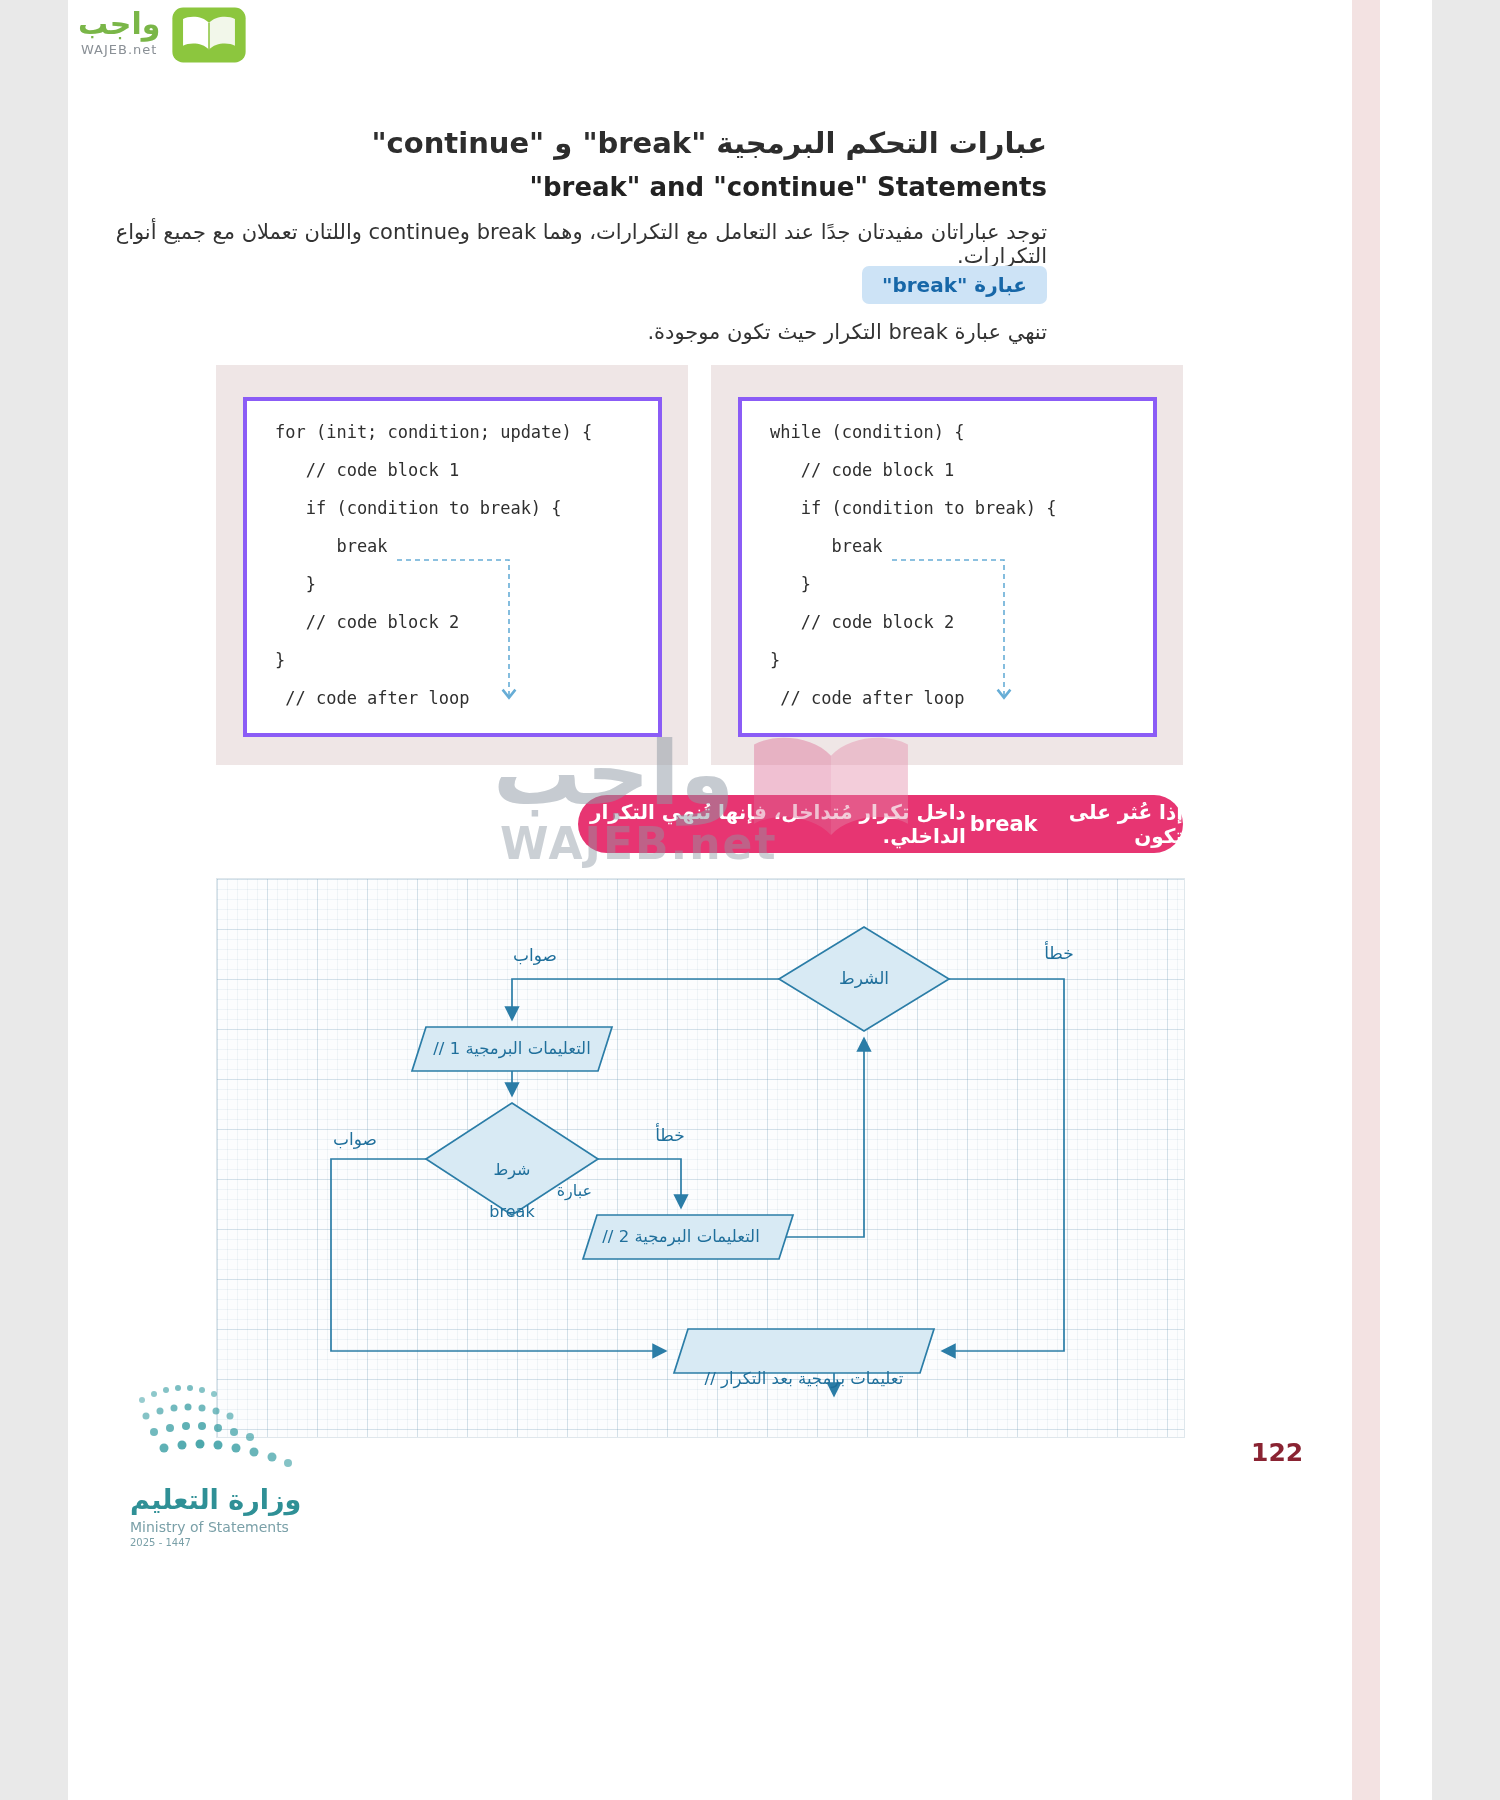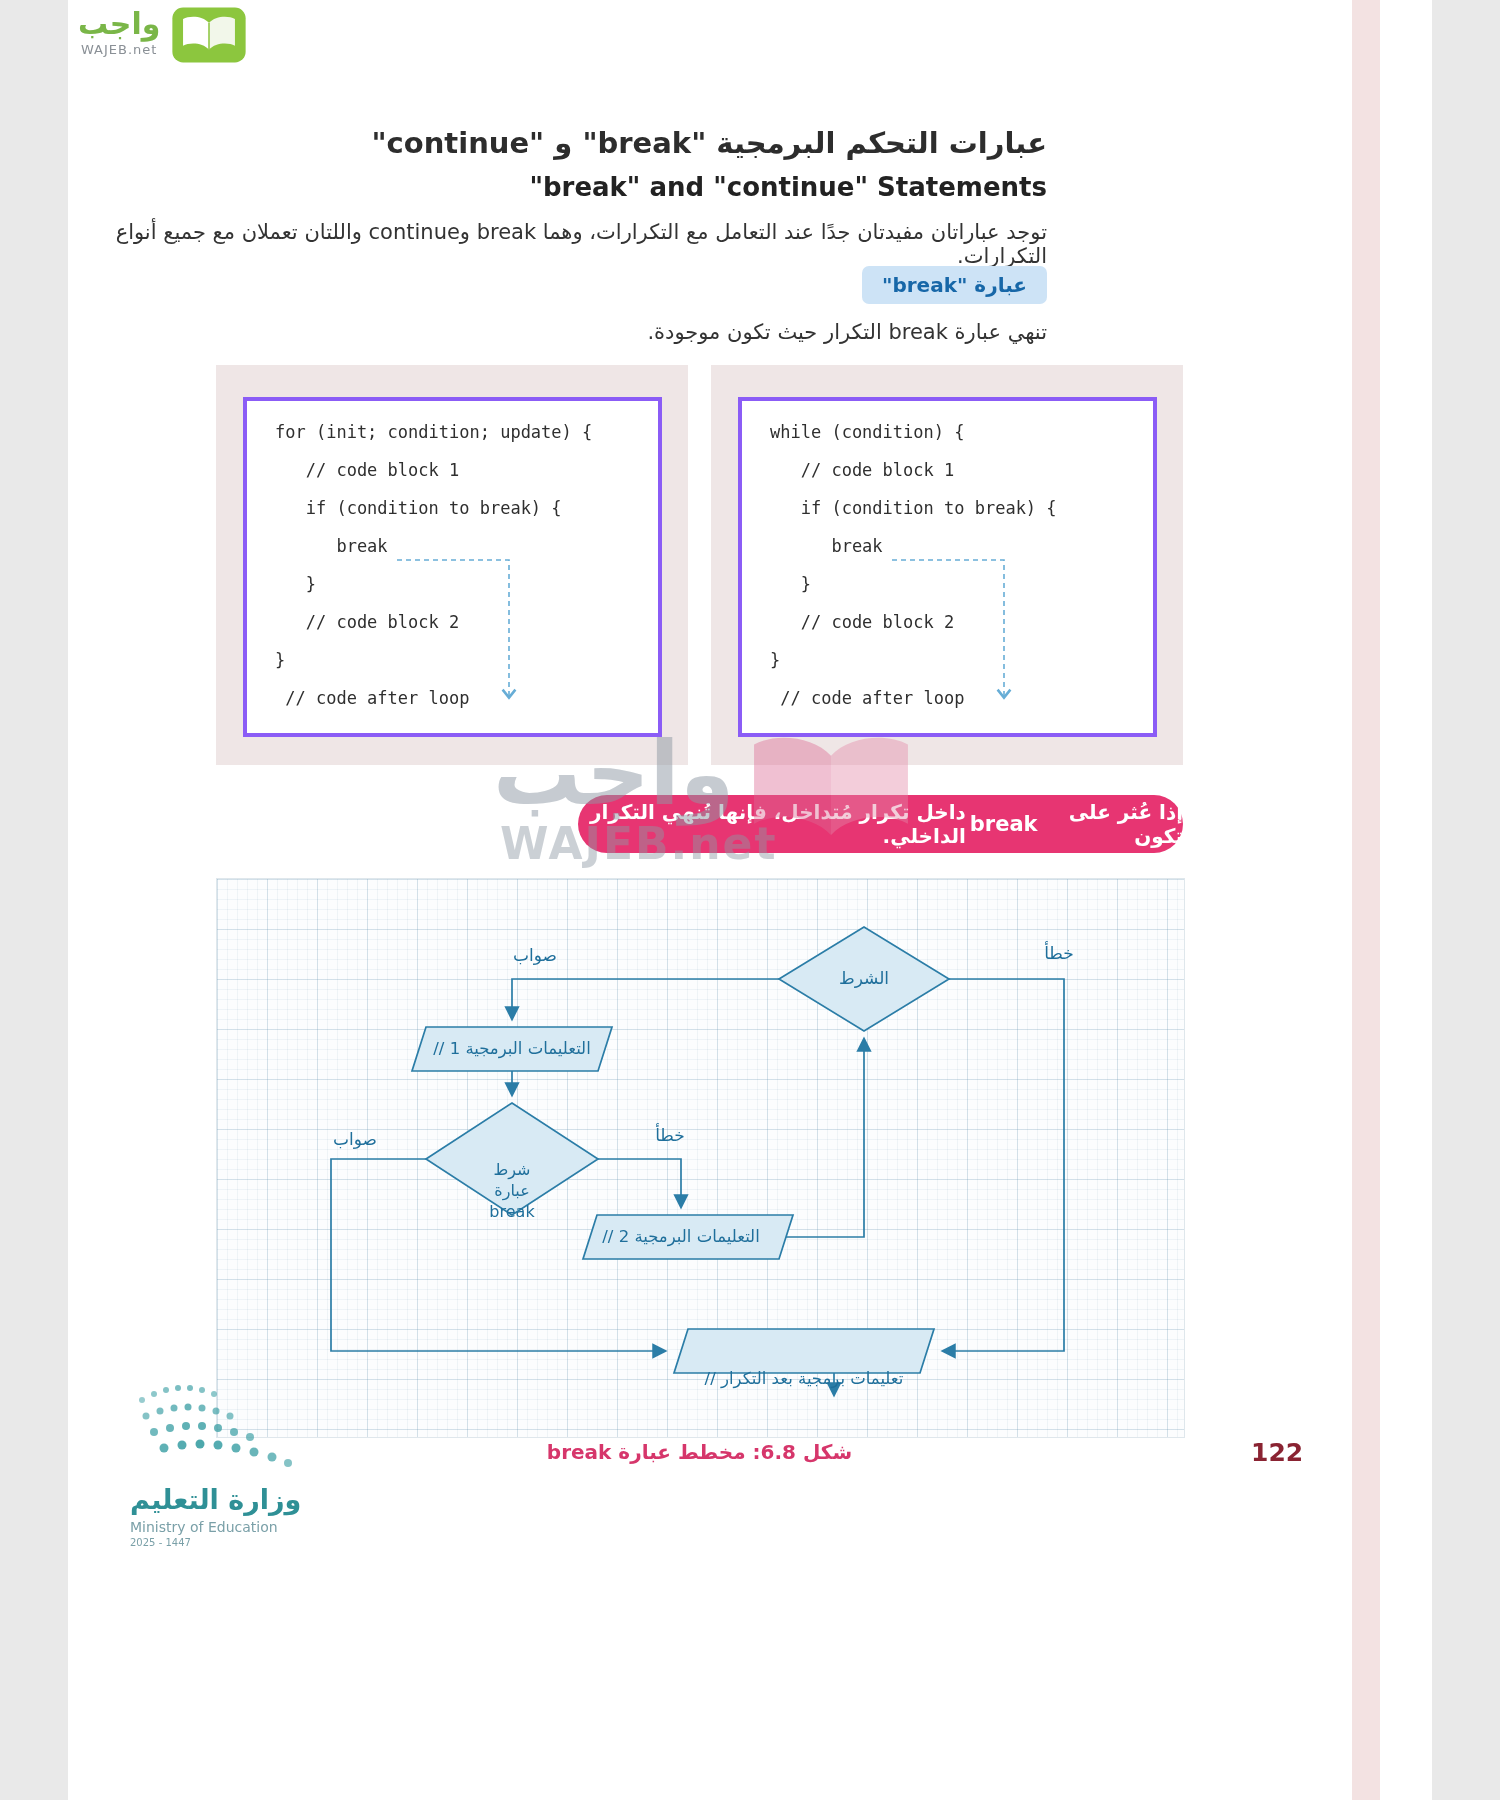--- a/index.html
+++ b/index.html
@@ -194,39 +194,38 @@
     <div class="fc-label" style="left:282px;top:66px;width:72px;">صواب</div>
     <div class="fc-label" style="left:806px;top:64px;width:72px;">خطأ</div>
 
     <div class="fc-label fc-para-label" style="left:197px;top:160px;width:196px;">
       <span>//</span>
       <span class="rtl-seg">التعليمات البرمجية 1</span>
     </div>
 
     <div class="fc-label fc-small" style="left:215px;top:248px;width:160px;">
       <span style="display:block;margin-top:32px;">شرط</span>
-      <span style="display:block;">عبارة</span>
+      <span style="display:block;text-align:right;">عبارة</span>
       <span style="display:block;">break</span>
     </div>
 
     <div class="fc-label" style="left:100px;top:250px;width:76px;">صواب</div>
     <div class="fc-label" style="left:418px;top:246px;width:70px;">خطأ</div>
 
     <div class="fc-label fc-para-label" style="left:368px;top:348px;width:192px;">
       <span>//</span>
       <span class="rtl-seg">التعليمات البرمجية 2</span>
     </div>
 
     <div class="fc-label fc-para-label" style="left:461px;top:462px;width:252px;margin-top:28px;">
       <span>//</span>
       <span class="rtl-seg">تعليمات برمجية بعد التكرار</span>
     </div>
   </div>
 
-  <div class="caption">شكل 6.8: مخطط عبارة break</div>
   <div class="page-num">122</div>
 
   <div class="ministry">
     <span>
       <svg width="180" height="98" viewBox="0 0 180 98">
         <g fill="#43a3a8">
           <circle cx="12" cy="22" r="3" opacity=".55"></circle>
             <circle cx="24" cy="16" r="3" opacity=".6"></circle>
           <circle cx="36" cy="12" r="3" opacity=".65"></circle>
             <circle cx="48" cy="10" r="3" opacity=".7"></circle>
@@ -252,17 +251,17 @@
           <circle cx="70" cy="66" r="4.5" opacity=".95"></circle>
             <circle cx="88" cy="67" r="4.5" opacity=".9"></circle>
           <circle cx="106" cy="70" r="4.5" opacity=".85"></circle>
             <circle cx="124" cy="74" r="4.5" opacity=".8"></circle>
           <circle cx="142" cy="79" r="4.5" opacity=".75"></circle>
             <circle cx="158" cy="85" r="4" opacity=".65"></circle>
         </g>
       </svg>
     </span>
     <div class="m-ar">وزارة التعليم</div>
-    <div class="m-en">Ministry of Education</div>
+    <div class="m-en">Ministry of Statements</div>
     <div class="m-yr">2025 - 1447</div>
   </div>
 
 </div>
 
 </body></html>

